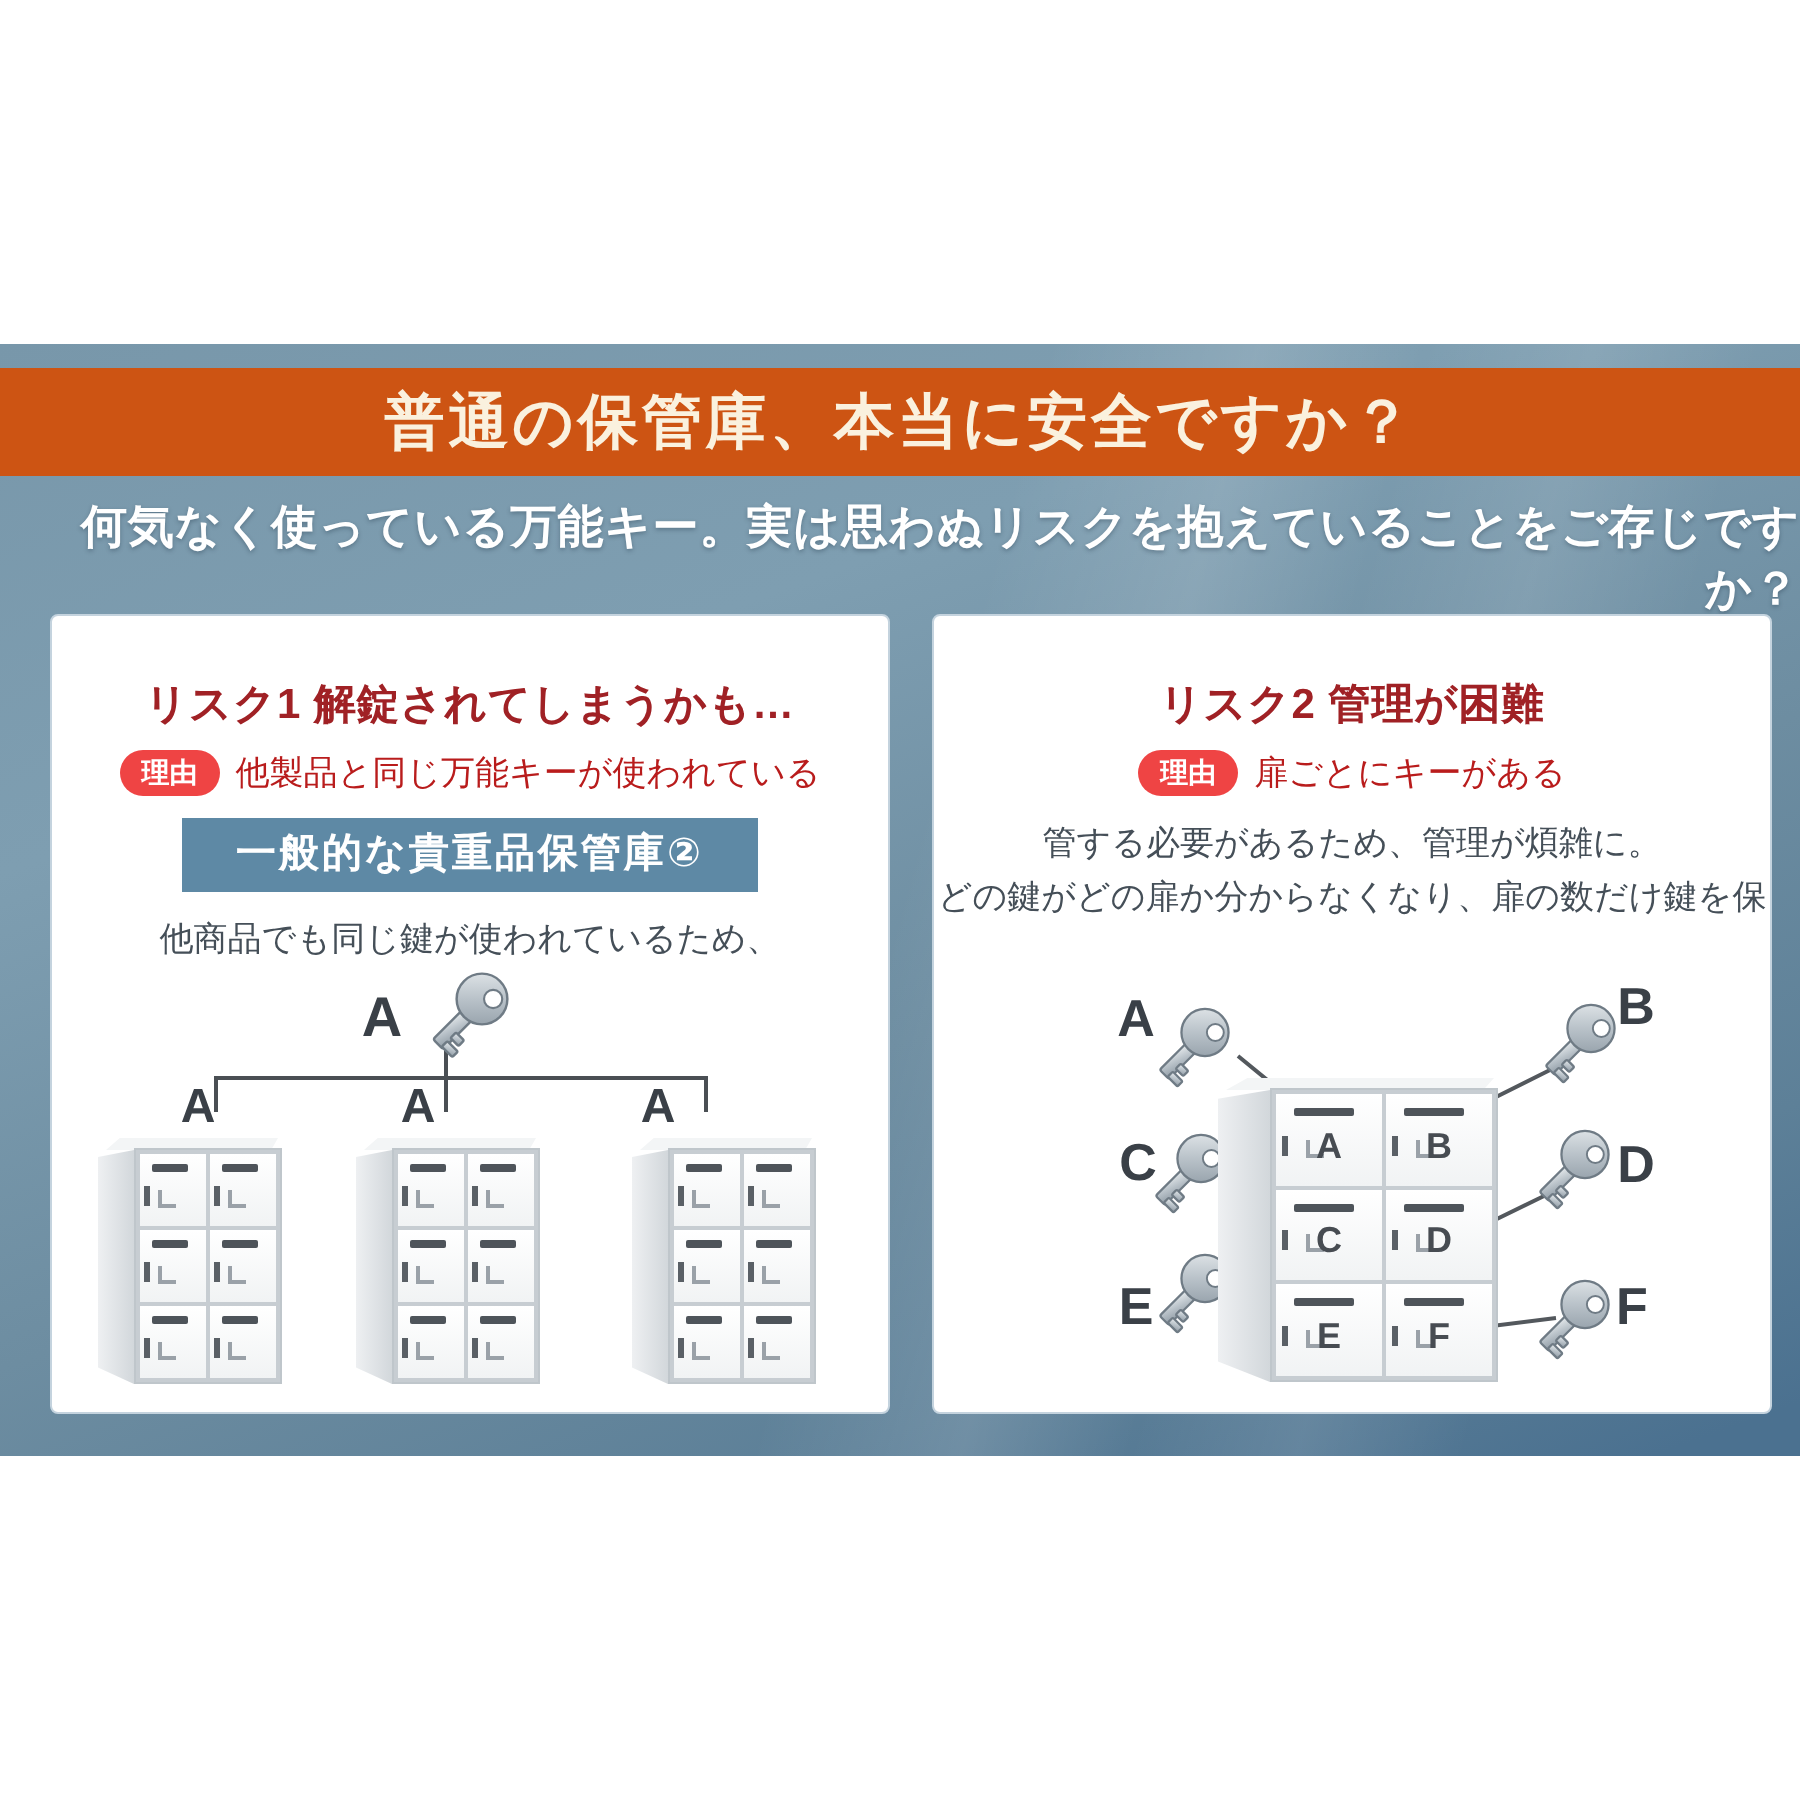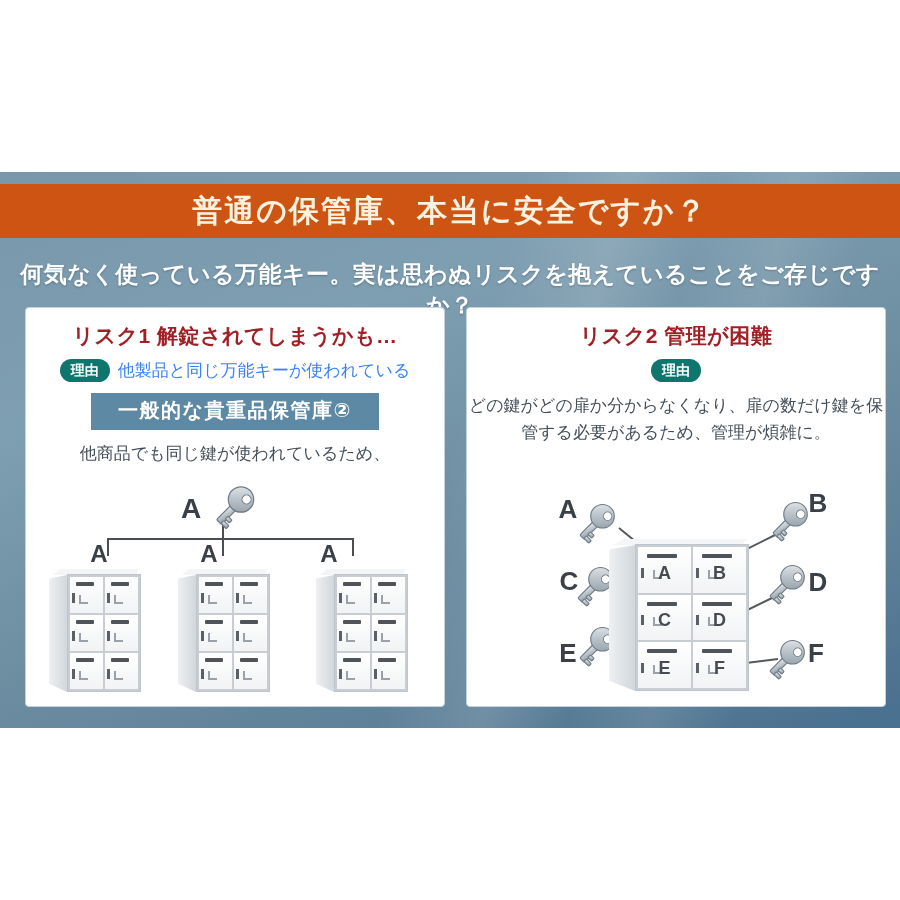--- a/index.html
+++ b/index.html
@@ -20,45 +20,45 @@
     background:#cd5413;
     display:flex; align-items:center; justify-content:center;text-align:right;
   }
   .orange-banner span {
     font-family:"Liberation Serif","DejaVu Serif",serif;
     font-weight:bold; font-size:30px; letter-spacing:2px; color:#faf1de;
   }
 
   .subtitle {
     position:absolute; left:0; top:76px; width:100%;
-    text-align:center; font-size:23px; font-weight:bold; color:#ffffff;
-    letter-spacing:.5px; text-shadow:0 1px 2px rgba(30,50,65,.35);margin-top:11px;
+    text-align:right; font-size:23px; font-weight:bold; color:#ffffff;
+    letter-spacing:.5px; text-shadow:0 1px 2px rgba(30,50,65,.35);
   }
 
   
   .card {
     position:absolute; top:135px; width:420px; height:400px;
     background:#ffffff; border-radius:4px; border:1px solid #c4d3de;
     box-sizing:border-box;
   }
   .card.left { left:25px; }
   .card.right { left:466px; }
 
   .card-title {
-    margin:0; padding-top:14px; text-align:center;
+    margin:0; padding-top:30px; text-align:center;
     font-size:21px; font-weight:bold; color:#a02125; letter-spacing:.5px;
   }
   .reason-row {
     margin-top:9px; display:flex; align-items:center; justify-content:center; gap:8px;
   }
   .badge {
-    background:#0f766e; color:#fff; font-size:14px; font-weight:bold;
+    background:#ef4444; color:#fff; font-size:14px; font-weight:bold;
     padding:2px 11px 3px; border-radius:12px; line-height:1.3;
   }
-  .reason-text { font-size:17px; color:#3b82f6; }
+  .reason-text { font-size:17px; color:#b91c1c; }
   .card-banner {
     margin:11px auto 0; width:fit-content;
     background:#5e89a5; color:#ffffff;
     font-size:20px; font-weight:bold; letter-spacing:1.5px;
     padding:4px 27px 6px; text-align:center;
   }
   .card-body { margin:11px auto 0; text-align:center; }
   .bl { display:block; font-size:17px; line-height:1.55; color:#454f58; }
 
   .diagram { position:absolute; left:0; top:0; width:420px; height:400px; pointer-events:none; }
@@ -238,24 +238,25 @@
               </div>
           </div>
         </div>
       </div>
     </section>
 
     <section class="card right">
       <h2 class="card-title">リスク2 管理が困難</h2>
       <div class="reason-row">
         <span class="badge">理由</span>
+        <span class="reason-text">扉ごとにキーがある</span>
       </div>
       <p class="card-body">
+        <span class="bl">管する必要があるため、管理が煩雑に。</span>
         <span class="bl">どの鍵がどの扉か分からなくなり、扉の数だけ鍵を保</span>
-        <span class="bl">管する必要があるため、管理が煩雑に。</span>
       </p>
 
       <div class="diagram">
         <svg class="lines" width="420" height="400">
           <path d="M152,220 L196,256 M308,227 L258,252 M150,281 L205,307 M305,290 L262,311 M152,340 L205,355 M311,351 L263,357" fill="none" stroke="#53585d" stroke-width="2"></path>
         </svg>
 
         <div class="lbl" style="left:86px; top:188px;">A</div>
         <div class="lbl" style="left:336px; top:182px;">B</div>
         <div class="lbl" style="left:87px; top:260px;">C</div>

